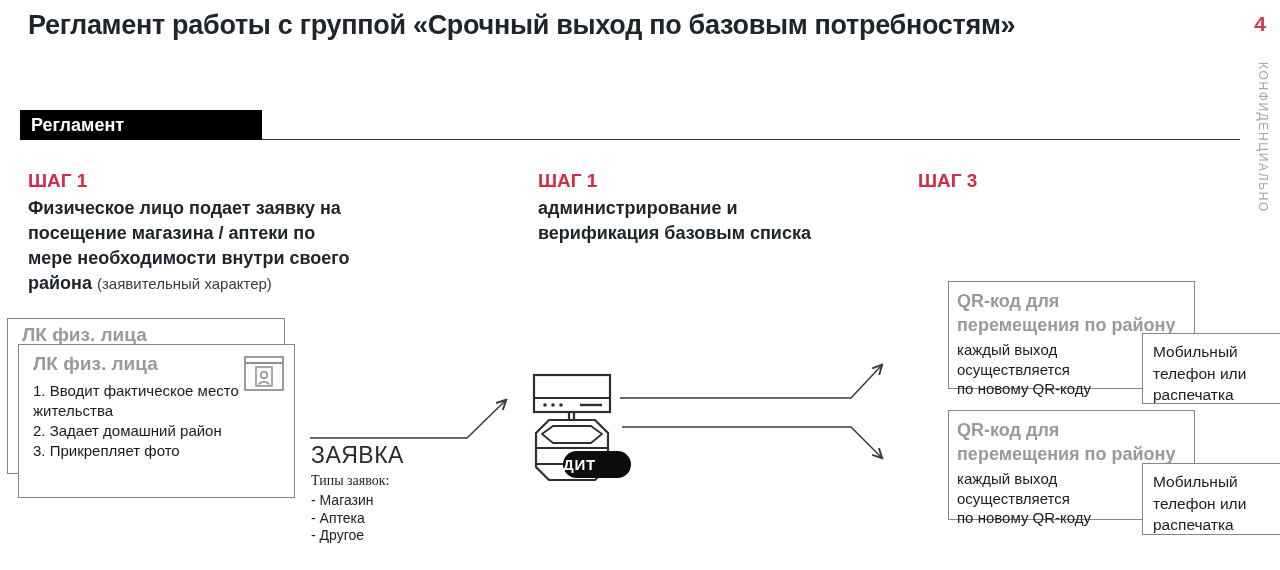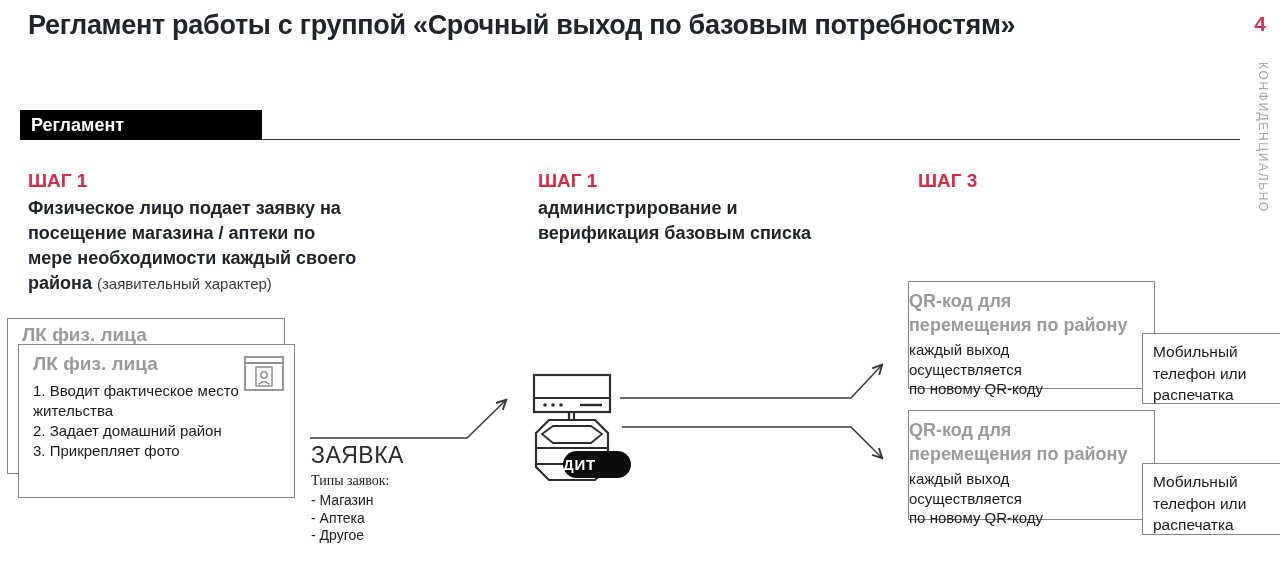--- a/index.html
+++ b/index.html
@@ -58,21 +58,21 @@
   
   .server-database-icon{left:528px;top:372px;z-index:2;}
   .dit-badge{
     left:563px;top:451px;width:68px;height:27px;background:#0d0d0d;border-radius:14px;
     color:#fff;font-size:15px;font-weight:700;text-align:left;line-height:27px;
     letter-spacing:0.8px;z-index:4;
   }
   
   .connector-svg{left:0;top:0;z-index:1;pointer-events:none;}
   
-  .qr-box{width:247px;box-sizing:border-box;padding:7px 0;z-index:2;}
+  .qr-box{width:247px;box-sizing:border-box;padding:7px 8px;z-index:2;margin-left:40px;}
   #qr-box-1{left:908px;top:281px;height:108px;}
   #qr-box-2{left:908px;top:410px;height:110px;}
   .qr-title{font-size:18px;font-weight:700;line-height:24px;color:#9a9a9a;white-space:pre-line;}
   .qr-body{font-size:15px;line-height:19.5px;color:#1c1c1c;margin-top:3px;white-space:pre-line;}
   .device-box{width:143px;box-sizing:border-box;padding:7px 10px;z-index:5;margin-left:39px;}
   #device-box-1{left:1103px;top:333px;height:71px;}
   #device-box-2{left:1103px;top:463px;height:72px;}
   .device-text{font-size:15.5px;line-height:21.5px;color:#1c1c1c;white-space:pre-line;}
 </style>
 </head>
@@ -82,21 +82,21 @@
 <div class="abs page-number">4</div>
 <div class="abs watermark">КОНФИДЕНЦИАЛЬНО</div>
 
 <div class="abs section-bar">Регламент</div>
 <div class="abs divider-line"></div>
 
 <div class="abs step" id="step-1">
   <div class="step-label">ШАГ 1</div>
   <div class="step-body"><span>Физическое лицо подает заявку на
 посещение магазина / аптеки по
-мере необходимости каждый своего
+мере необходимости внутри своего
 района</span> <span class="step-note">(заявительный характер)</span></div>
 </div>
 <div class="abs step" id="step-2">
   <div class="step-label">ШАГ 1</div>
   <div class="step-body"><span>администрирование и
 верификация базовым списка</span></div>
 </div>
 <div class="abs step" id="step-3">
   <div class="step-label">ШАГ 3</div>
 </div>

